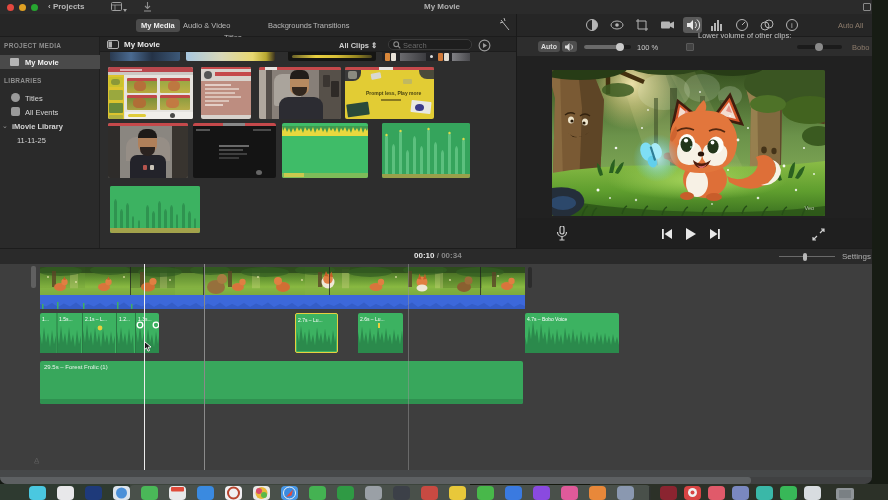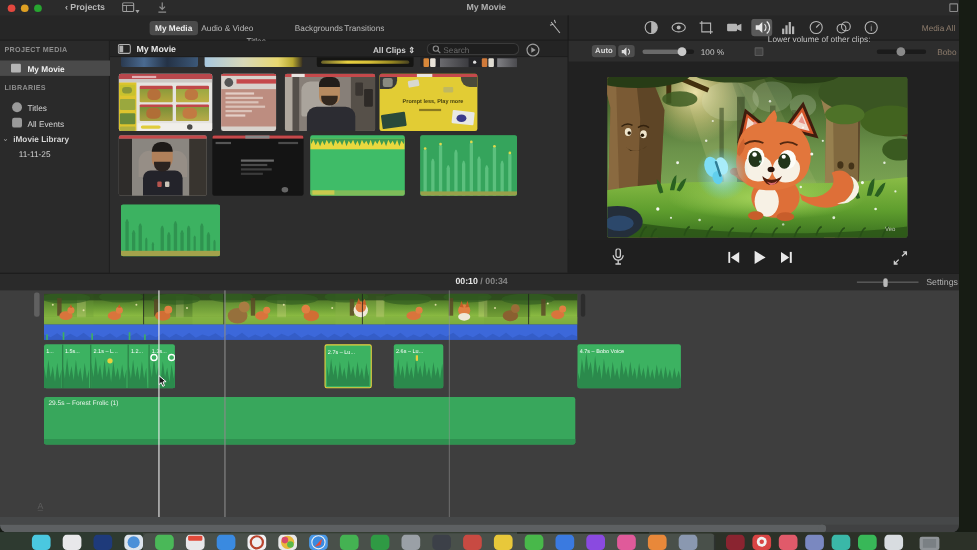--- a/index.html
+++ b/index.html
@@ -10,21 +10,21 @@
 </head>
 <body>
 <div id="app">
 
   <div class="abs" style="left:0;top:0;width:872px;height:482px;background:#2d2d2d;border-radius:0 0 8px 8px;"></div>
 
   <div class="abs" style="left:0;top:0;width:872px;height:14px;background:#2b2b2b;"></div>
   <div class="abs" style="left:7px;top:4px;width:7px;height:7px;border-radius:50%;background:#e3483f;"></div>
   <div class="abs" style="left:19px;top:4px;width:7px;height:7px;border-radius:50%;background:#dfa023;"></div>
   <div class="abs" style="left:31px;top:4px;width:7px;height:7px;border-radius:50%;background:#27a530;"></div>
-  <div class="abs" style="left:59px;top:2px;color:#b8b8b8;font-size:8px;font-weight:bold;">‹ Projects</div>
+  <div class="abs" style="left:48px;top:2px;color:#b8b8b8;font-size:8px;font-weight:bold;">‹ Projects</div>
   <svg class="abs" style="left:111px;top:2px;" width="16" height="11" viewBox="0 0 16 11">
     <rect x="0.5" y="0.5" width="10" height="8" rx="1" fill="none" stroke="#a0a0a0" stroke-width="1"></rect>
     <line x1="0.5" y1="3" x2="10.5" y2="3" stroke="#a0a0a0" stroke-width="0.8"></line>
     <line x1="4" y1="3" x2="4" y2="8.5" stroke="#a0a0a0" stroke-width="0.8"></line>
     <path d="M12 7 L16 7 L14 10 Z" fill="#a0a0a0"></path>
   </svg>
   <svg class="abs" style="left:143px;top:2px;" width="9" height="10" viewBox="0 0 9 10">
     <path d="M4.5 0 L4.5 6 M2 4 L4.5 6.5 L7 4" stroke="#8e8e8e" stroke-width="1.1" fill="none"></path>
     <line x1="1" y1="9" x2="8" y2="9" stroke="#8e8e8e" stroke-width="1.1"></line>
   </svg>
@@ -285,21 +285,21 @@
     <g transform="translate(269,8)">
         <circle cx="-2" cy="1" r="4" fill="none" stroke="#b5b5b5" stroke-width="1"></circle>
         <circle cx="2" cy="-1" r="4" fill="none" stroke="#b5b5b5" stroke-width="1"></circle>
       </g>
 
     <g transform="translate(294,8)">
         <circle r="5.5" fill="none" stroke="#b5b5b5" stroke-width="1"></circle>
         <text x="0" y="3" font-size="8" fill="#b5b5b5" text-anchor="middle" font-family="Liberation Sans">i</text>
       </g>
   </svg>
-  <div class="abs" style="left:838px;top:21px;color:#8d7c6c;font-size:7.5px;">Media All</div>
+  <div class="abs" style="left:838px;top:21px;color:#8d7c6c;font-size:7.5px;">Auto All</div>
 
   <div class="abs" style="left:517px;top:37px;width:355px;height:19px;background:#2d2d2d;"></div>
   <div class="abs" style="left:538px;top:41px;width:22px;height:11px;background:#4e4e4e;border-radius:3px;color:#ddd;font-size:7px;font-weight:bold;text-align:center;line-height:11px;">Auto</div>
   <div class="abs" style="left:562px;top:41px;width:15px;height:11px;background:#4e4e4e;border-radius:3px;"></div>
   <svg class="abs" style="left:565px;top:43px;" width="10" height="8" viewBox="0 0 10 8">
       <path d="M0 2.5 L2 2.5 L4.5 0 L4.5 8 L2 5.5 L0 5.5 Z" fill="#ddd"></path>
       <path d="M6 1.5 A3 3 0 0 1 6 6.5" stroke="#ddd" stroke-width="1" fill="none"></path>
     </svg>
   <div class="abs" style="left:584px;top:45px;width:47px;height:4px;background:#1b1b1b;border-radius:2px;"></div>
   <div class="abs" style="left:584px;top:45px;width:36px;height:4px;background:#6a6a6a;border-radius:2px;"></div>

